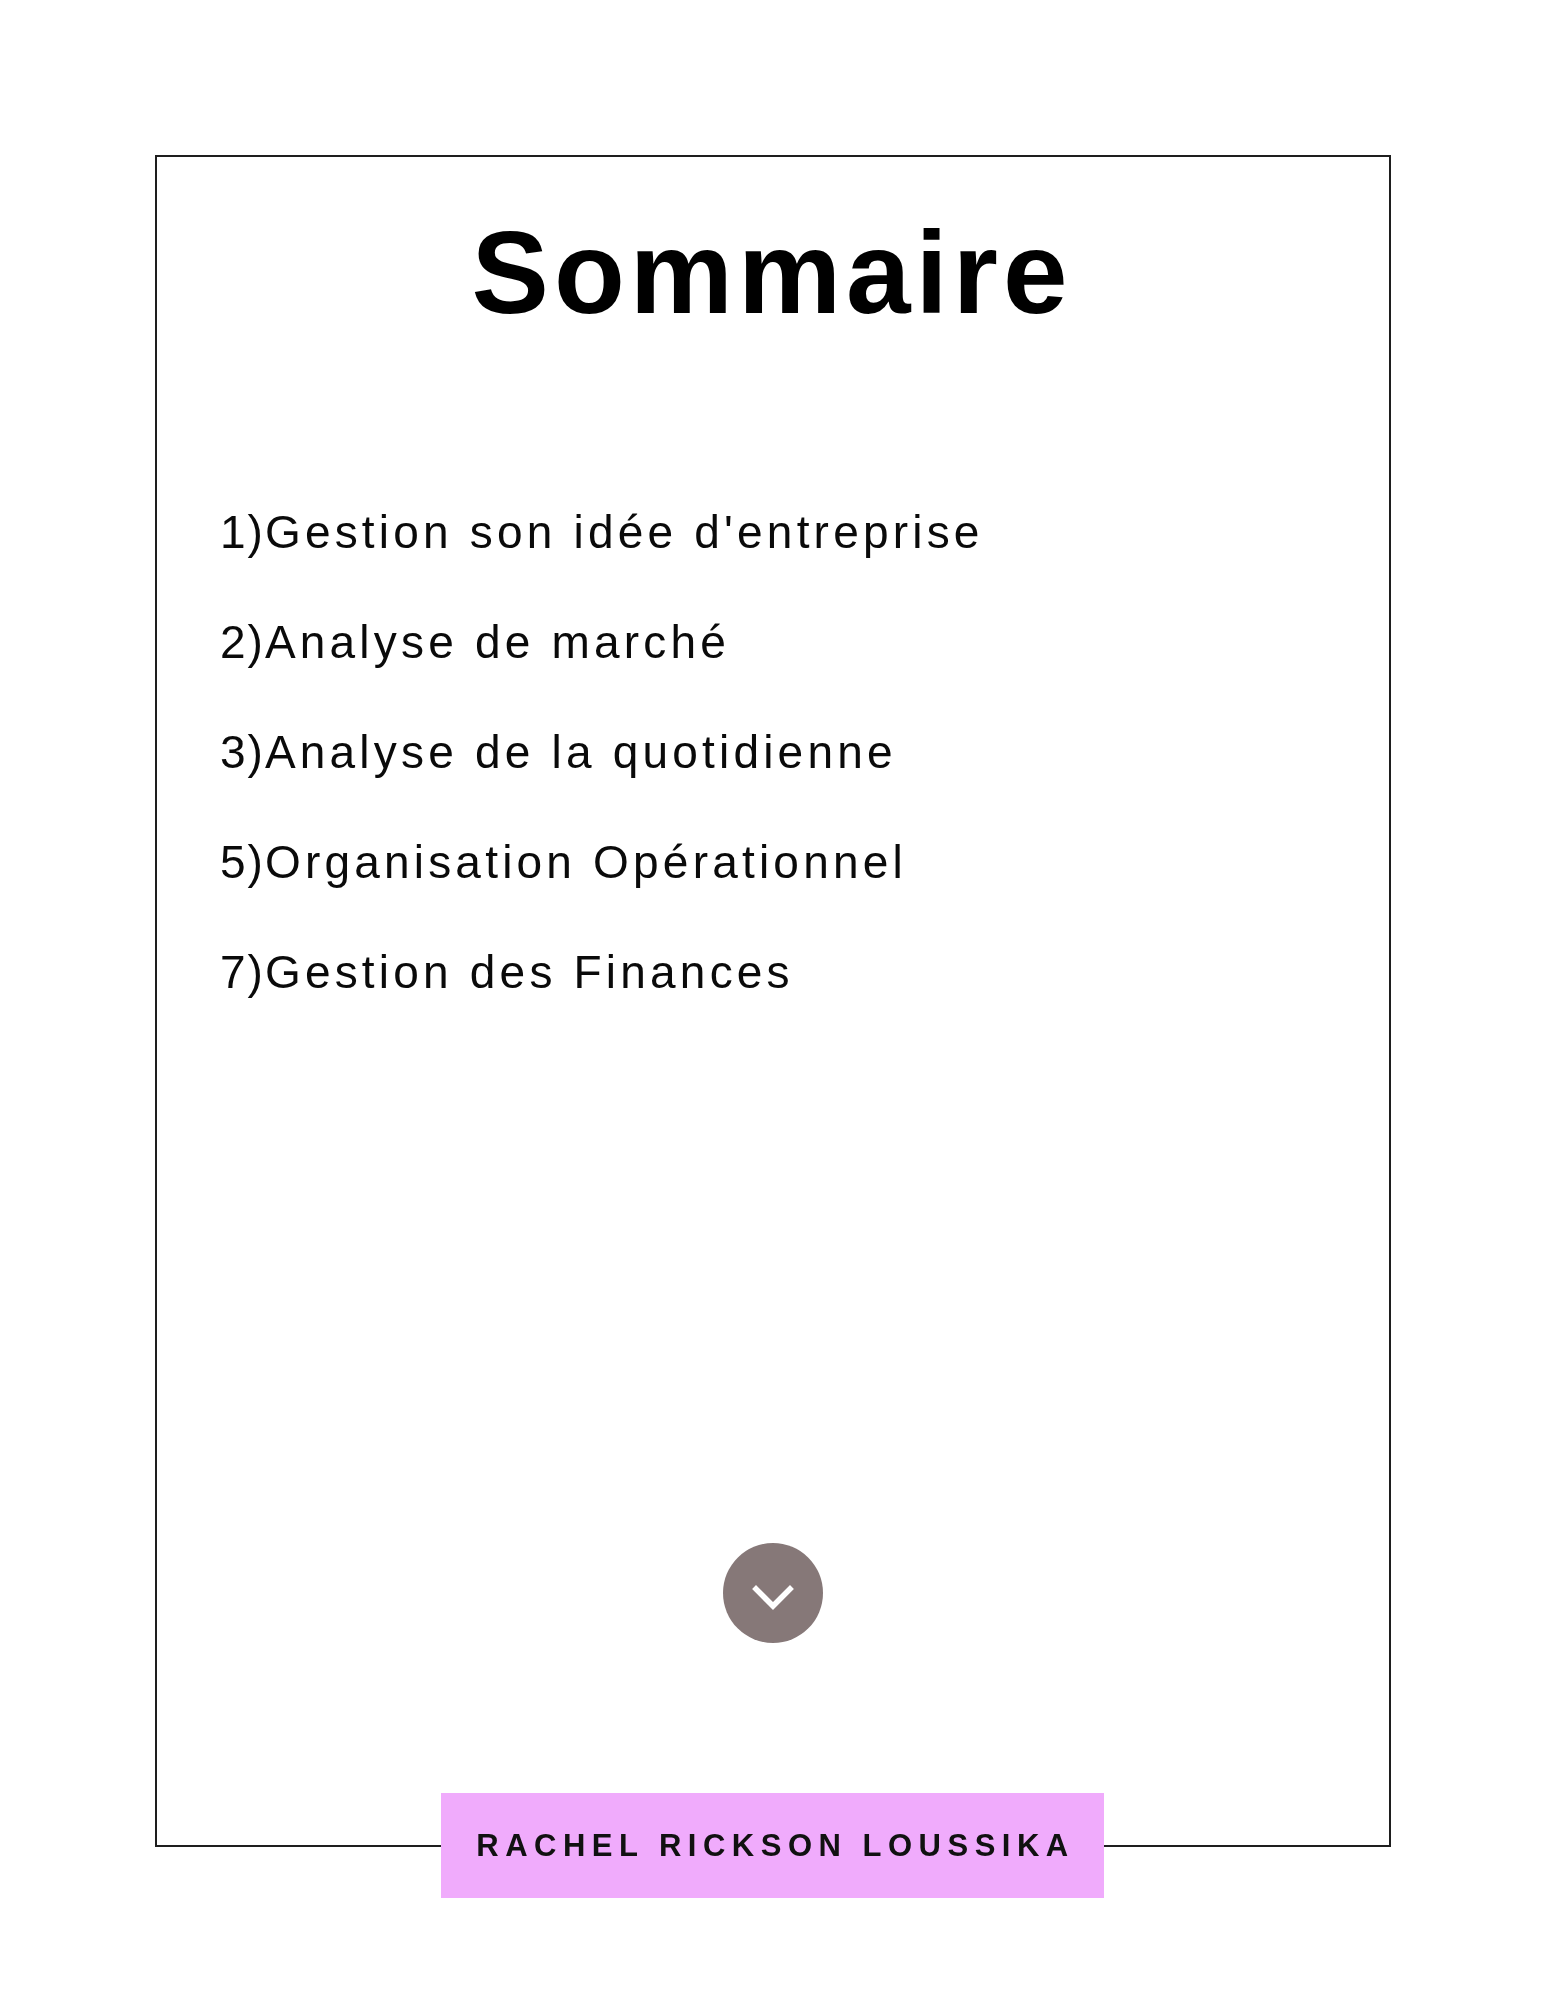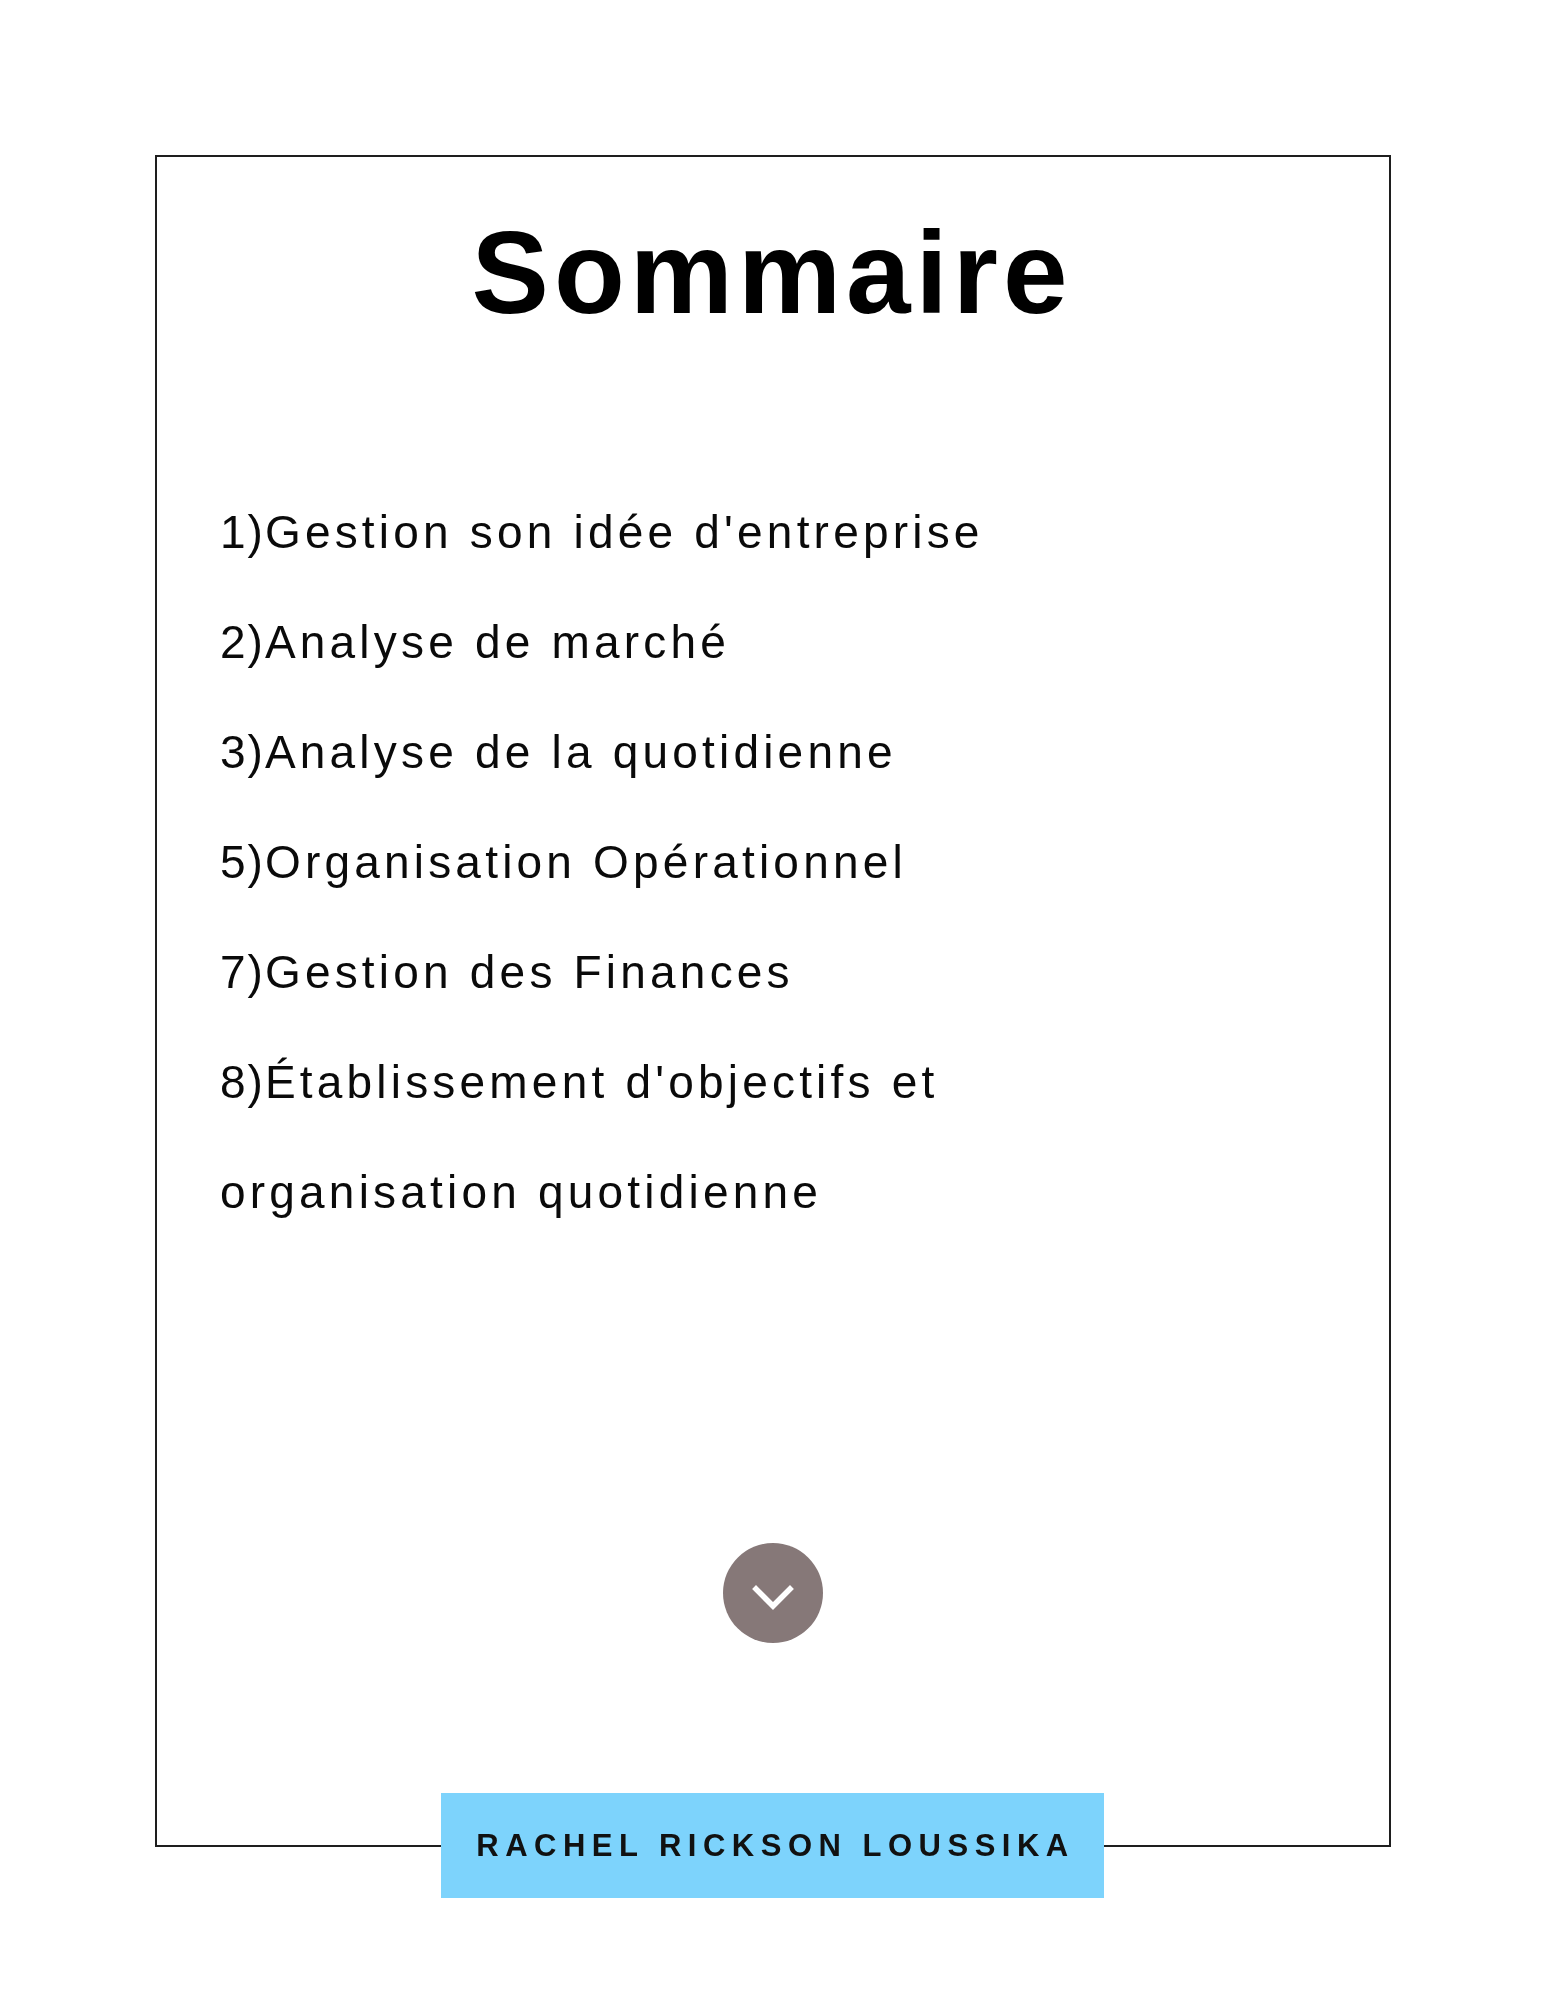--- a/index.html
+++ b/index.html
@@ -80,21 +80,21 @@
       top: 0;
       width: 100px;
       height: 100px;
     }
     .name-box {
       position: absolute;
       left: 441px;
       top: 1793px;
       width: 663px;
       height: 105px;
-      background: #7dd3fc;
+      background: #f0abfc;
       display: flex;
       align-items: center;
       justify-content: center;
     }
     .name-text {
       font-family: "Liberation Sans", sans-serif;
       font-size: 31px;
       font-weight: bold;
       letter-spacing: 6.5px;
       color: #111111;
@@ -108,21 +108,20 @@
 <div class="frame"></div>
 
 <h1 class="title">Sommaire</h1>
 
 <ul class="toc">
   <li class="toc-item"><span class="num">1)</span><span>Gestion son idée d'entreprise</span></li>
   <li class="toc-item"><span class="num">2)</span><span>Analyse de marché</span></li>
   <li class="toc-item"><span class="num">3)</span><span>Analyse de la quotidienne</span></li>
   <li class="toc-item"><span class="num">5)</span><span>Organisation Opérationnel</span></li>
   <li class="toc-item"><span class="num">7)</span><span>Gestion des Finances</span></li>
-  <li class="toc-item wrapped"><span class="num">8)</span><span>Établissement d'objectifs et organisation quotidienne</span></li>
 </ul>
 
 <div class="scroll-down">
   <svg viewBox="0 0 100 100" xmlns="http://www.w3.org/2000/svg">
     <polyline points="33,46 50,63 67,46" fill="none" stroke="#ffffff" stroke-width="5.5" stroke-linecap="square" stroke-linejoin="miter"></polyline>
   </svg>
 </div>
 
 <div class="name-box">
   <span class="name-text">RACHEL RICKSON LOUSSIKA</span>

